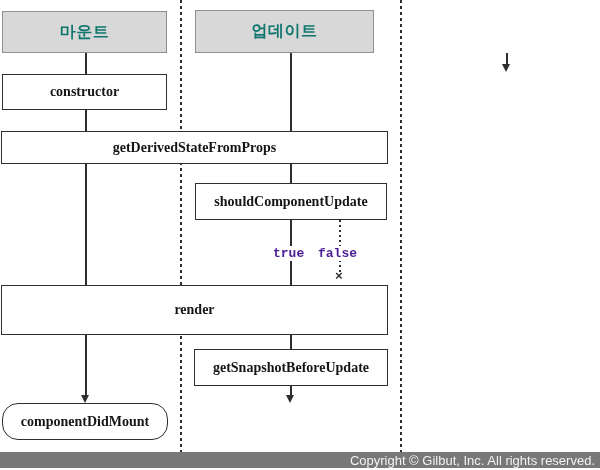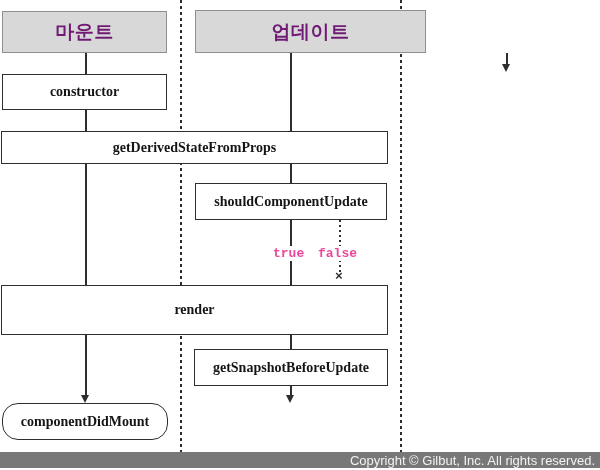--- a/index.html
+++ b/index.html
@@ -58,31 +58,31 @@
   .b-render { left:1px;   top:285px; width:387px; height:50px; }
   .b-gsbu   { left:194px; top:349px; width:194px; height:37px; }
   .b-cdm    { left:2px;   top:403px; width:166px; height:37px;border-radius:16px; }
   .b-cdu    { left:194px; top:403px; width:194px; height:37px; }
   .b-cwu    { left:414px; top:72px;  width:184px; height:39px; }
 
   
   .hdr {
     position:absolute; box-sizing:border-box; background:#d8d8d8;
     border:1.5px solid #8f8f8f; display:flex; align-items:center; justify-content:center;
-    font-size:19px; font-weight:700; color:#701a75; letter-spacing:0.5px;
+    font-size:16px; font-weight:700; color:#0f766e; letter-spacing:0.5px;
   }
   .h-mount   { left:2px;   top:11px; width:165px; height:42px; }
-  .h-update  { left:195px; top:10px; width:231px; height:43px; }
+  .h-update  { left:195px; top:10px; width:179px; height:43px; }
   .h-unmount { left:414px; top:11px; width:184px; height:42px; }
 
   
   .blabel {
     position:absolute; background:#ffffff; padding:0 2px; height:15px; line-height:15px;
     font-family:"Liberation Mono","DejaVu Sans Mono",monospace;
-    font-size:13px; font-weight:700; color:#ec4899;
+    font-size:13px; font-weight:700; color:#4c1d95;
   }
   .bl-true  { left:271px; top:246px; }
   .bl-false { left:316px; top:246px; }
   .stopmark {
     position:absolute; left:332px; top:270px; width:14px; text-align:center;
     font-family:"Liberation Mono","DejaVu Sans Mono",monospace;
     font-size:13px; font-weight:700; color:#2e2e2e; line-height:13px;
   }
 
   

